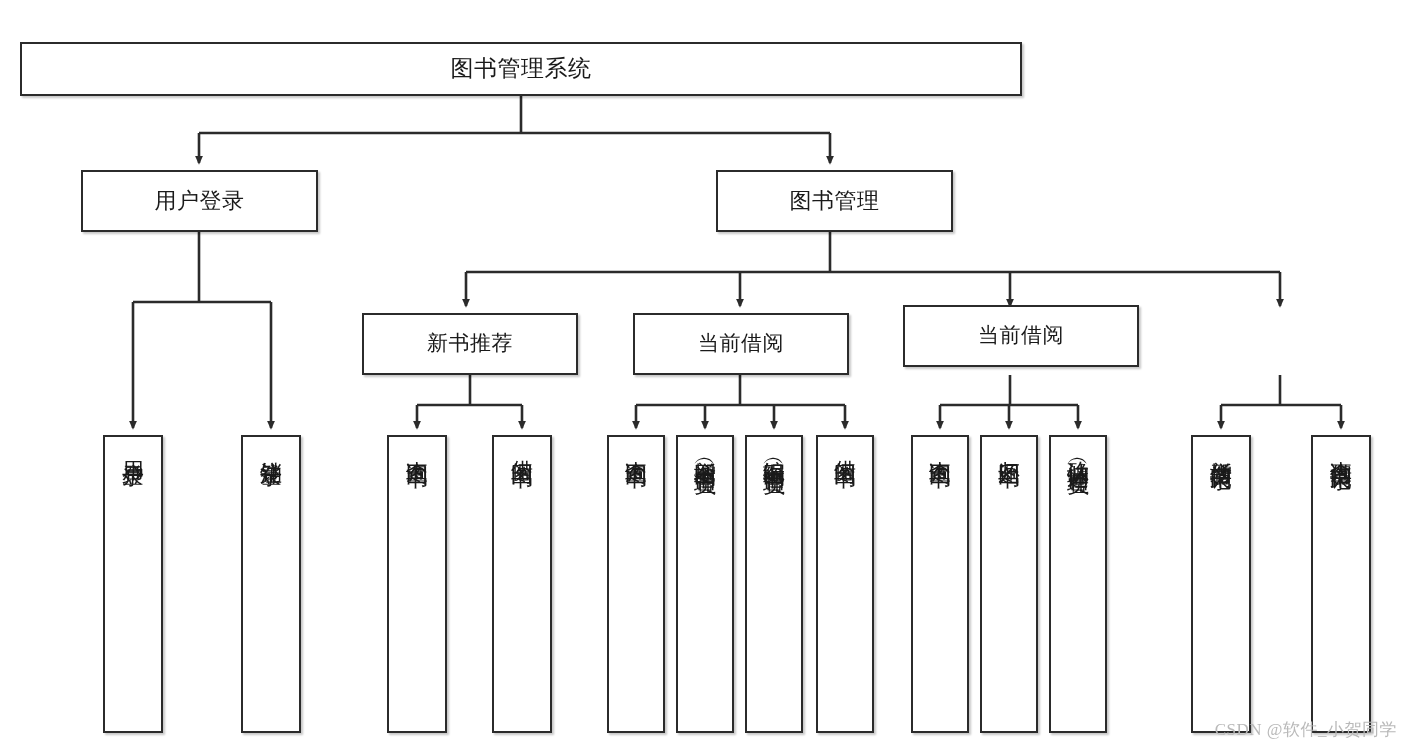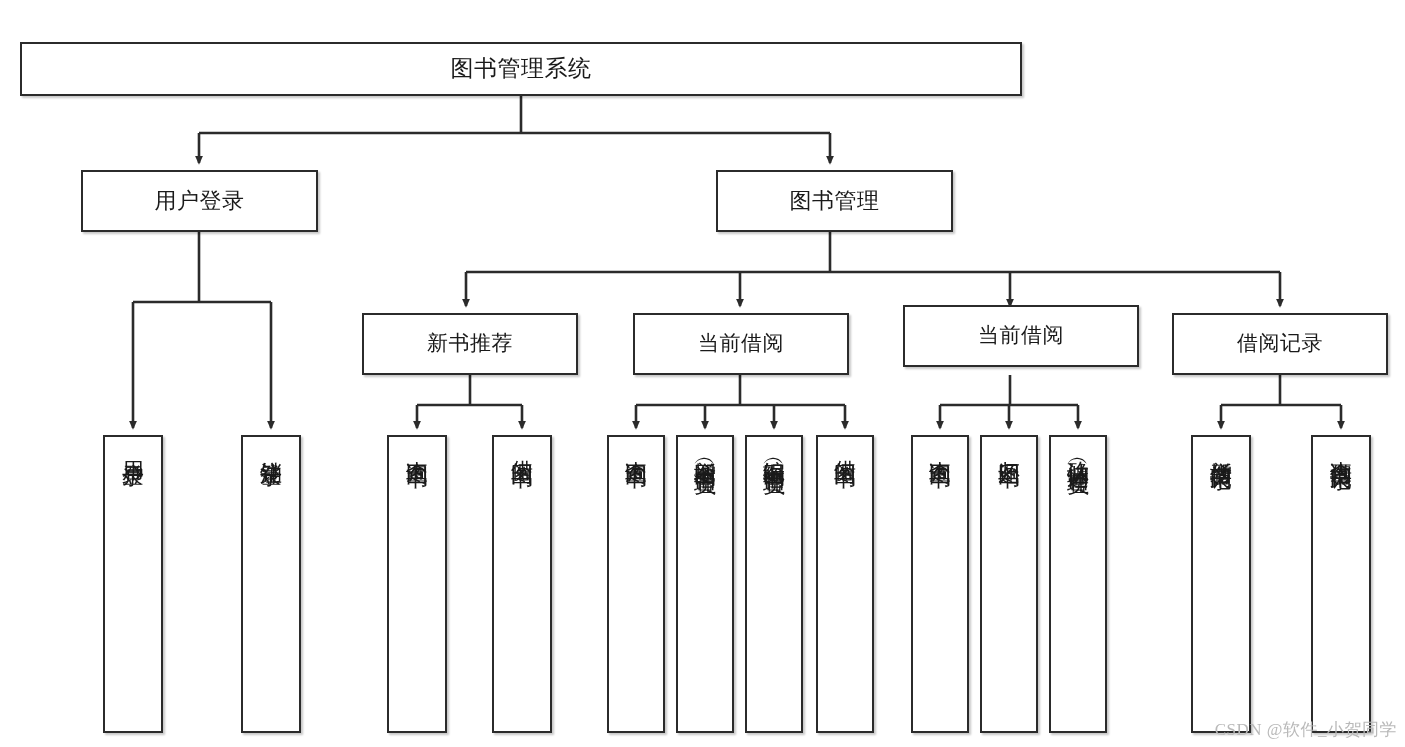--- a/index.html
+++ b/index.html
@@ -150,23 +150,20 @@
   </div>
 
   <div class="node node-l3" style="left:633px; top:313px; width:216px; height:62px;">
     <span class="label">当前借阅</span>
   </div>
 
   <div class="node node-l3" style="left:903px; top:305px; width:236px; height:62px;">
     <span class="label">当前借阅</span>
   </div>
 
-  <div class="node node-l3" style="left:1172px; top:313px; width:216px; height:62px;">
-    <span class="label">借阅记录</span>
-  </div>
 
   <div class="node node-leaf" style="left:103px; top:435px; width:60px; height:298px;">
     <span class="label">用户登录</span>
   </div>
 
   <div class="node node-leaf" style="left:241px; top:435px; width:60px; height:298px;">
     <span class="label">注销登录</span>
   </div>
 
   <div class="node node-leaf" style="left:387px; top:435px; width:60px; height:298px;">

